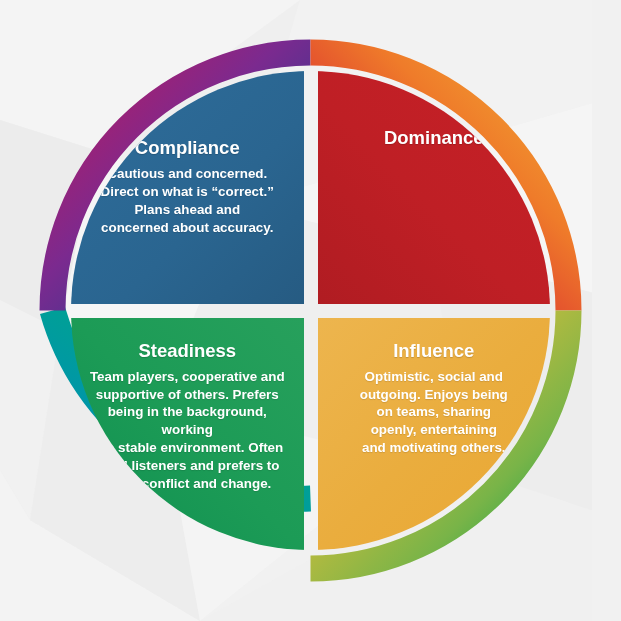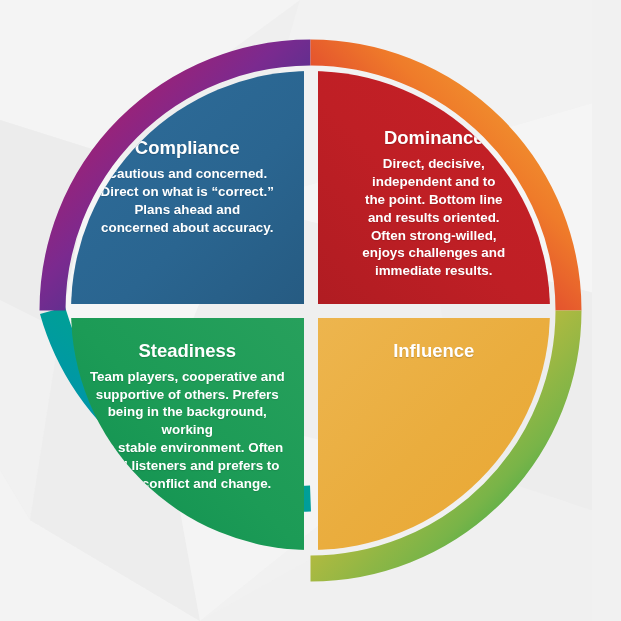--- a/index.html
+++ b/index.html
@@ -228,43 +228,41 @@
           <div class="q-body">Cautious and concerned.
 Direct on what is “correct.”
 Plans ahead and
 concerned about accuracy.</div>
         </div>
       </div>
 
       <div class="quad" id="quad-dominance">
         <div class="quad-inner">
           <div class="q-title">Dominance</div>
-          <div class="q-body">Direct, decisive,
-independent and to
-the point. Bottom line
-and results oriented.
-Often strong-willed,
-enjoys challenges and
-immediate results.</div>
         </div>
       </div>
 
       <div class="quad" id="quad-steadiness">
         <div class="quad-inner">
           <div class="q-title">Steadiness</div>
           <div class="q-body">Team players, cooperative and
 supportive of others. Prefers
 being in the background, working
 in a stable environment. Often
 good listeners and prefers to
 avoid conflict and change.</div>
         </div>
       </div>
 
       <div class="quad" id="quad-influence">
         <div class="quad-inner">
           <div class="q-title">Influence</div>
+          <div class="q-body">Optimistic, social and
+outgoing. Enjoys being
+on teams, sharing
+openly, entertaining
+and motivating others.</div>
         </div>
       </div>
 
     </div>
   </div>
 </div>
 
 </body></html>

